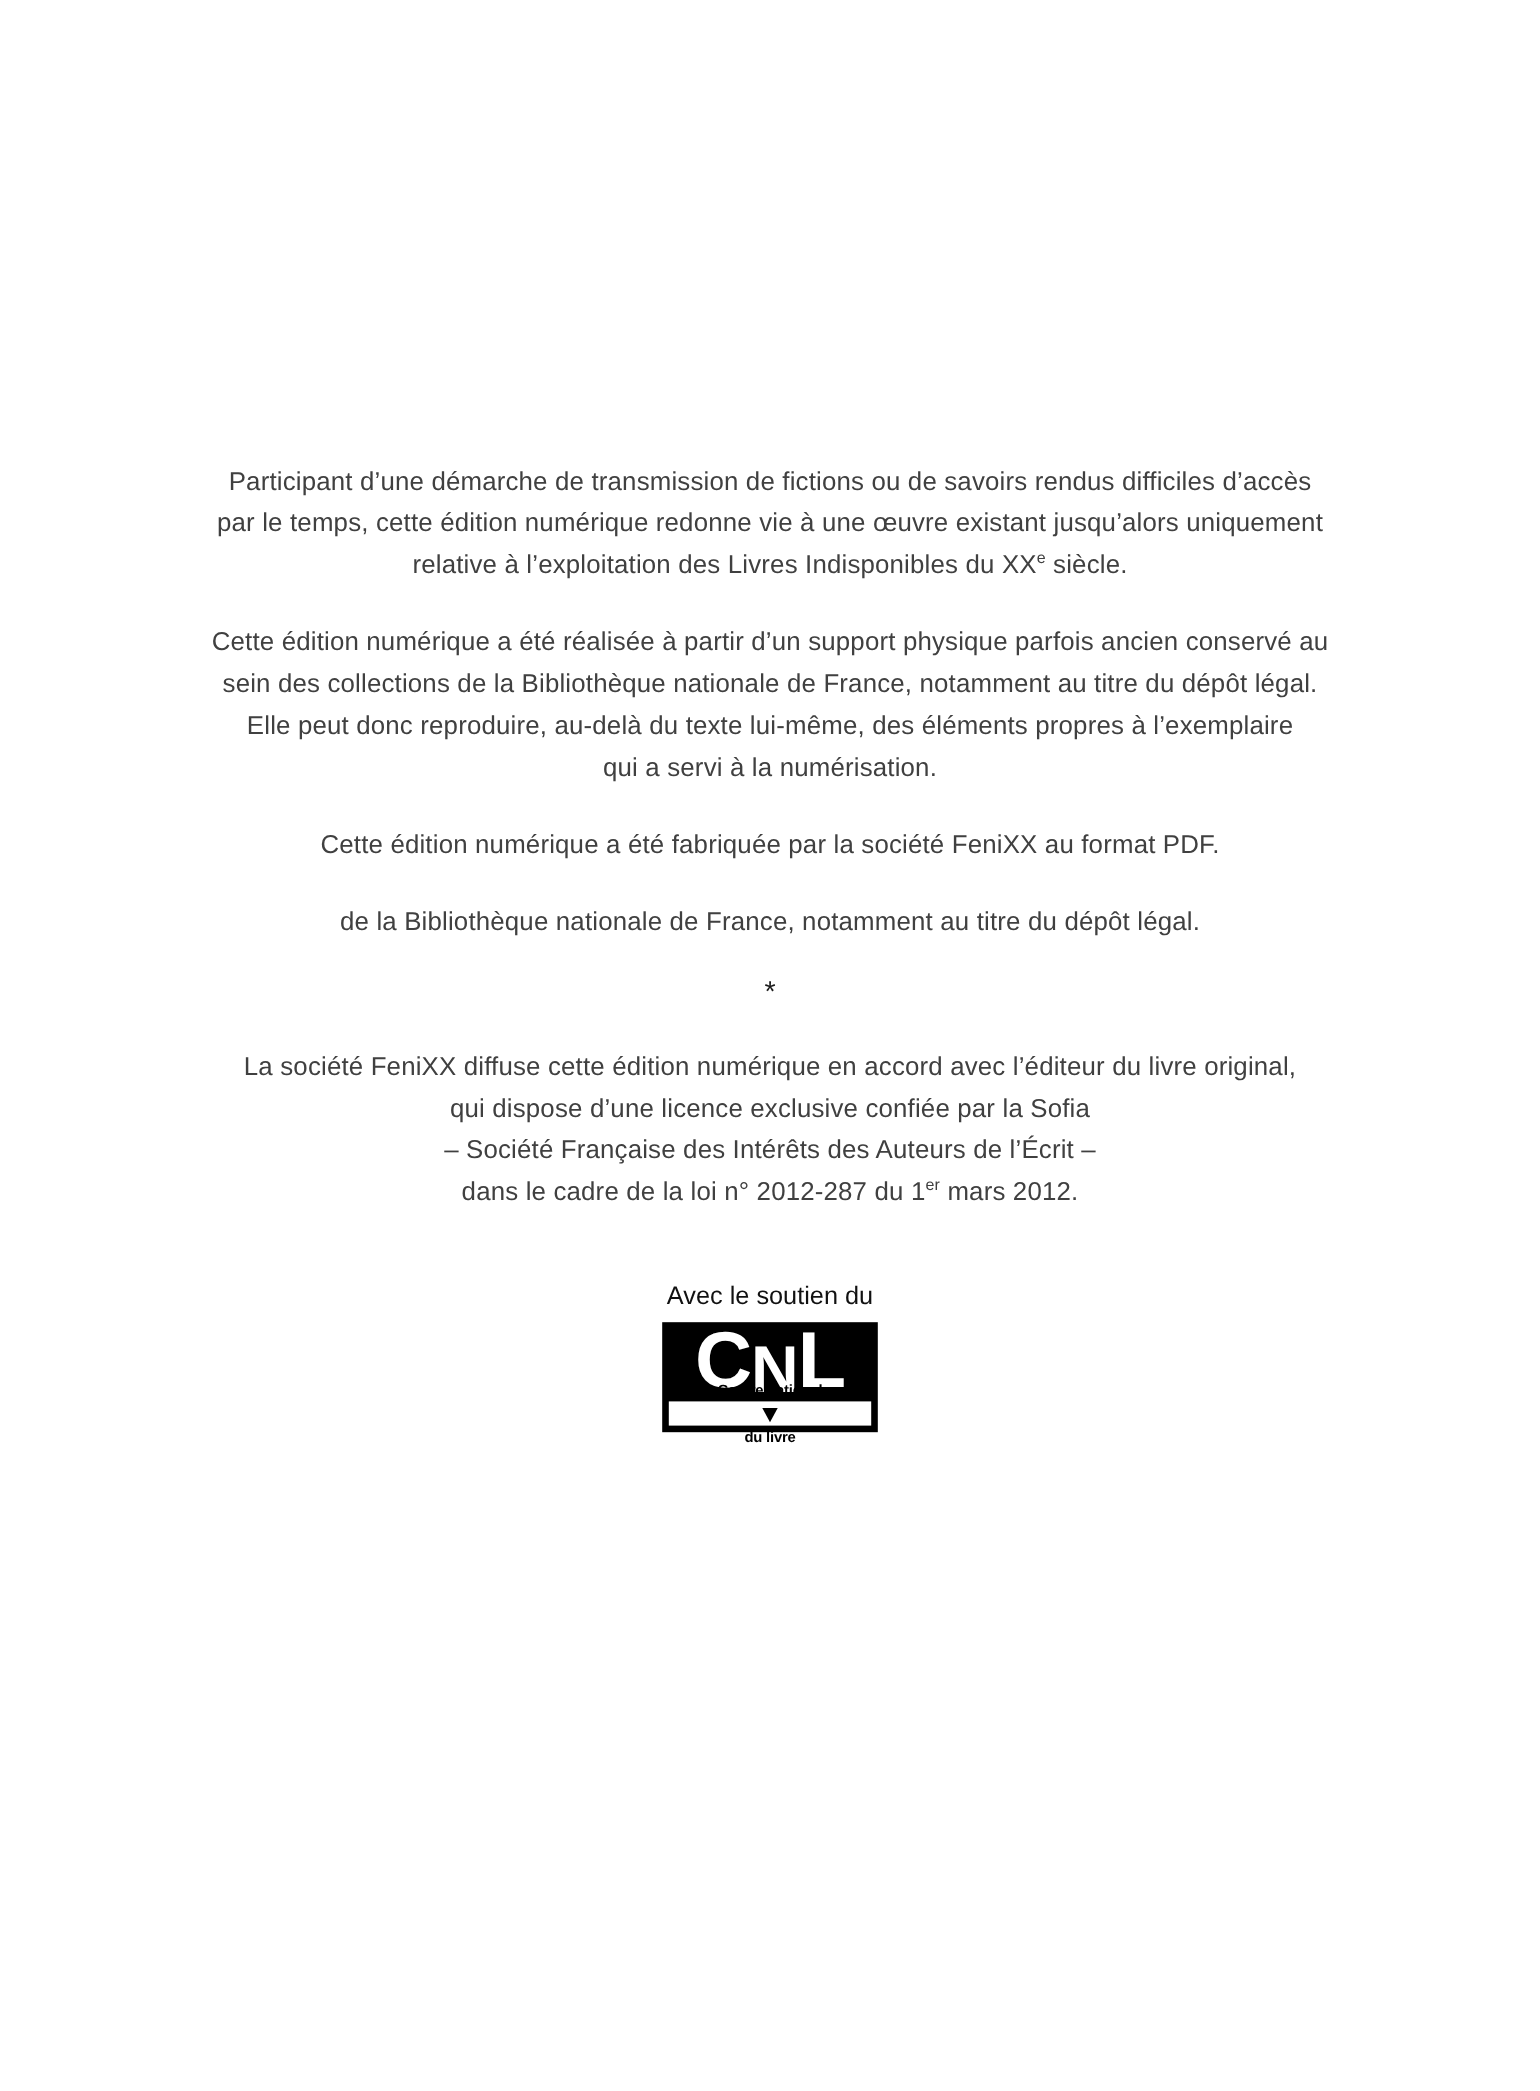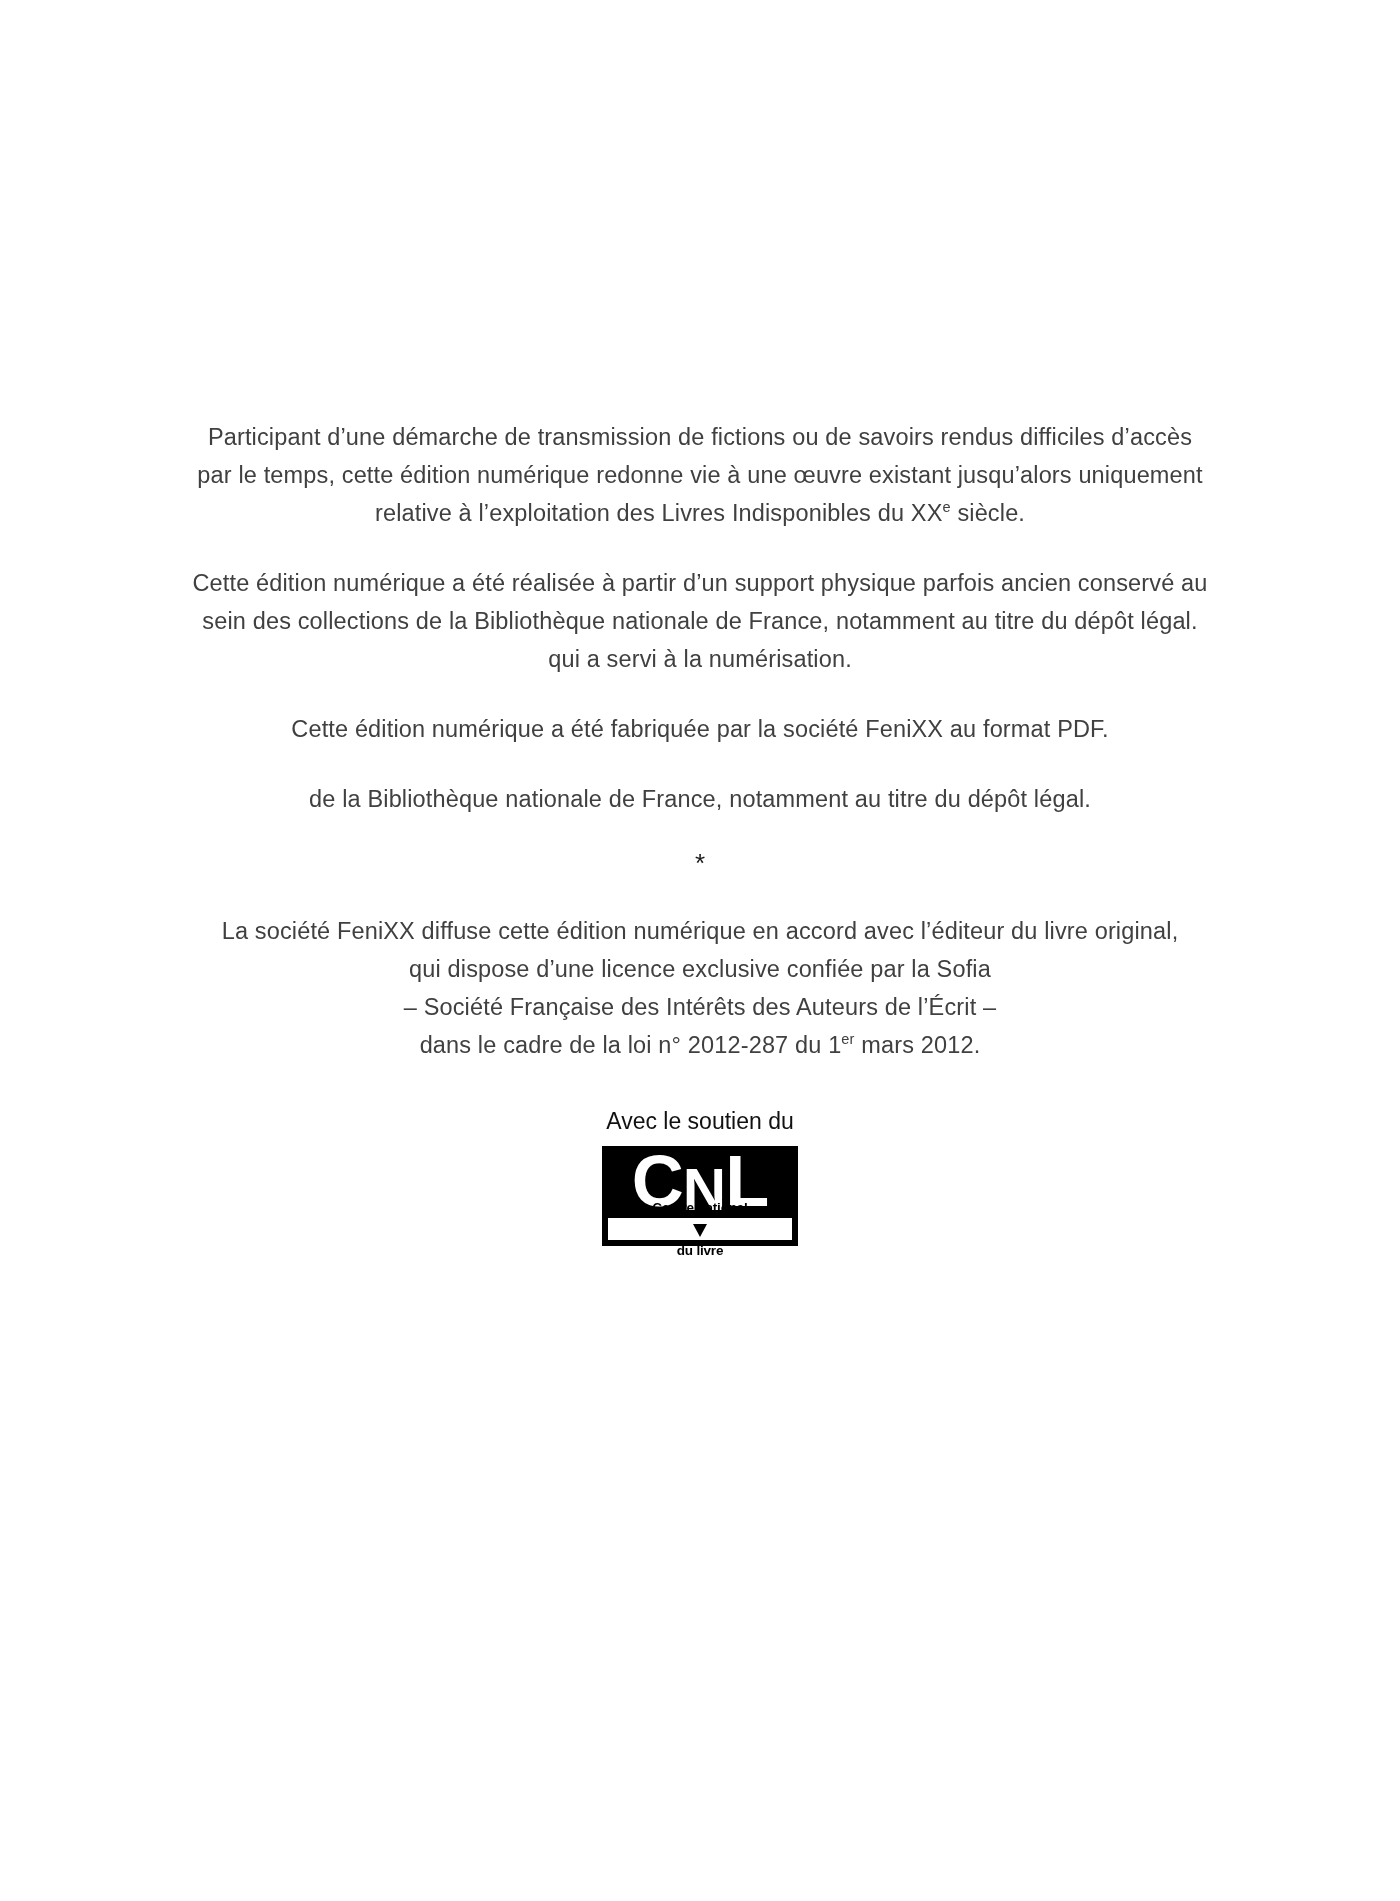--- a/index.html
+++ b/index.html
@@ -48,21 +48,21 @@
   }
   .line { display: block; }
   .asterisk {
     font-size: 26px;
     line-height: 30px;
     margin: 22px 0 34px 0;
     text-align: center;
     color: #1a1a1a;
   }
   .logo-block {
-    margin-top: 42px;
+    margin-top: 60px;
     text-align: center;
   }
   .logo-caption {
     font-size: 23px;
     line-height: 30px;
     margin-bottom: 10px;
     color: #111;
   }
   .cnl-logo {
     display: inline-block;
@@ -129,20 +129,21 @@
 
     <p class="para">
       <span class="line">Participant d’une démarche de transmission de fictions ou de savoirs rendus difficiles d’accès</span>
       <span class="line">par le temps, cette édition numérique redonne vie à une œuvre existant jusqu’alors uniquement</span>
       <span class="line"><span>relative à l’exploitation des Livres Indisponibles du XX</span><sup>e</sup><span> siècle.</span></span>
     </p>
 
     <p class="para">
       <span class="line">Cette édition numérique a été réalisée à partir d’un support physique parfois ancien conservé au</span>
       <span class="line">sein des collections de la Bibliothèque nationale de France, notamment au titre du dépôt légal.</span>
+      <span class="line">Elle peut donc reproduire, au-delà du texte lui-même, des éléments propres à l’exemplaire</span>
       <span class="line">qui a servi à la numérisation.</span>
     </p>
 
     <p class="para">
       <span class="line">Cette édition numérique a été fabriquée par la société FeniXX au format PDF.</span>
     </p>
 
     <p class="para tight">
       <span class="line">de la Bibliothèque nationale de France, notamment au titre du dépôt légal.</span>
     </p>

